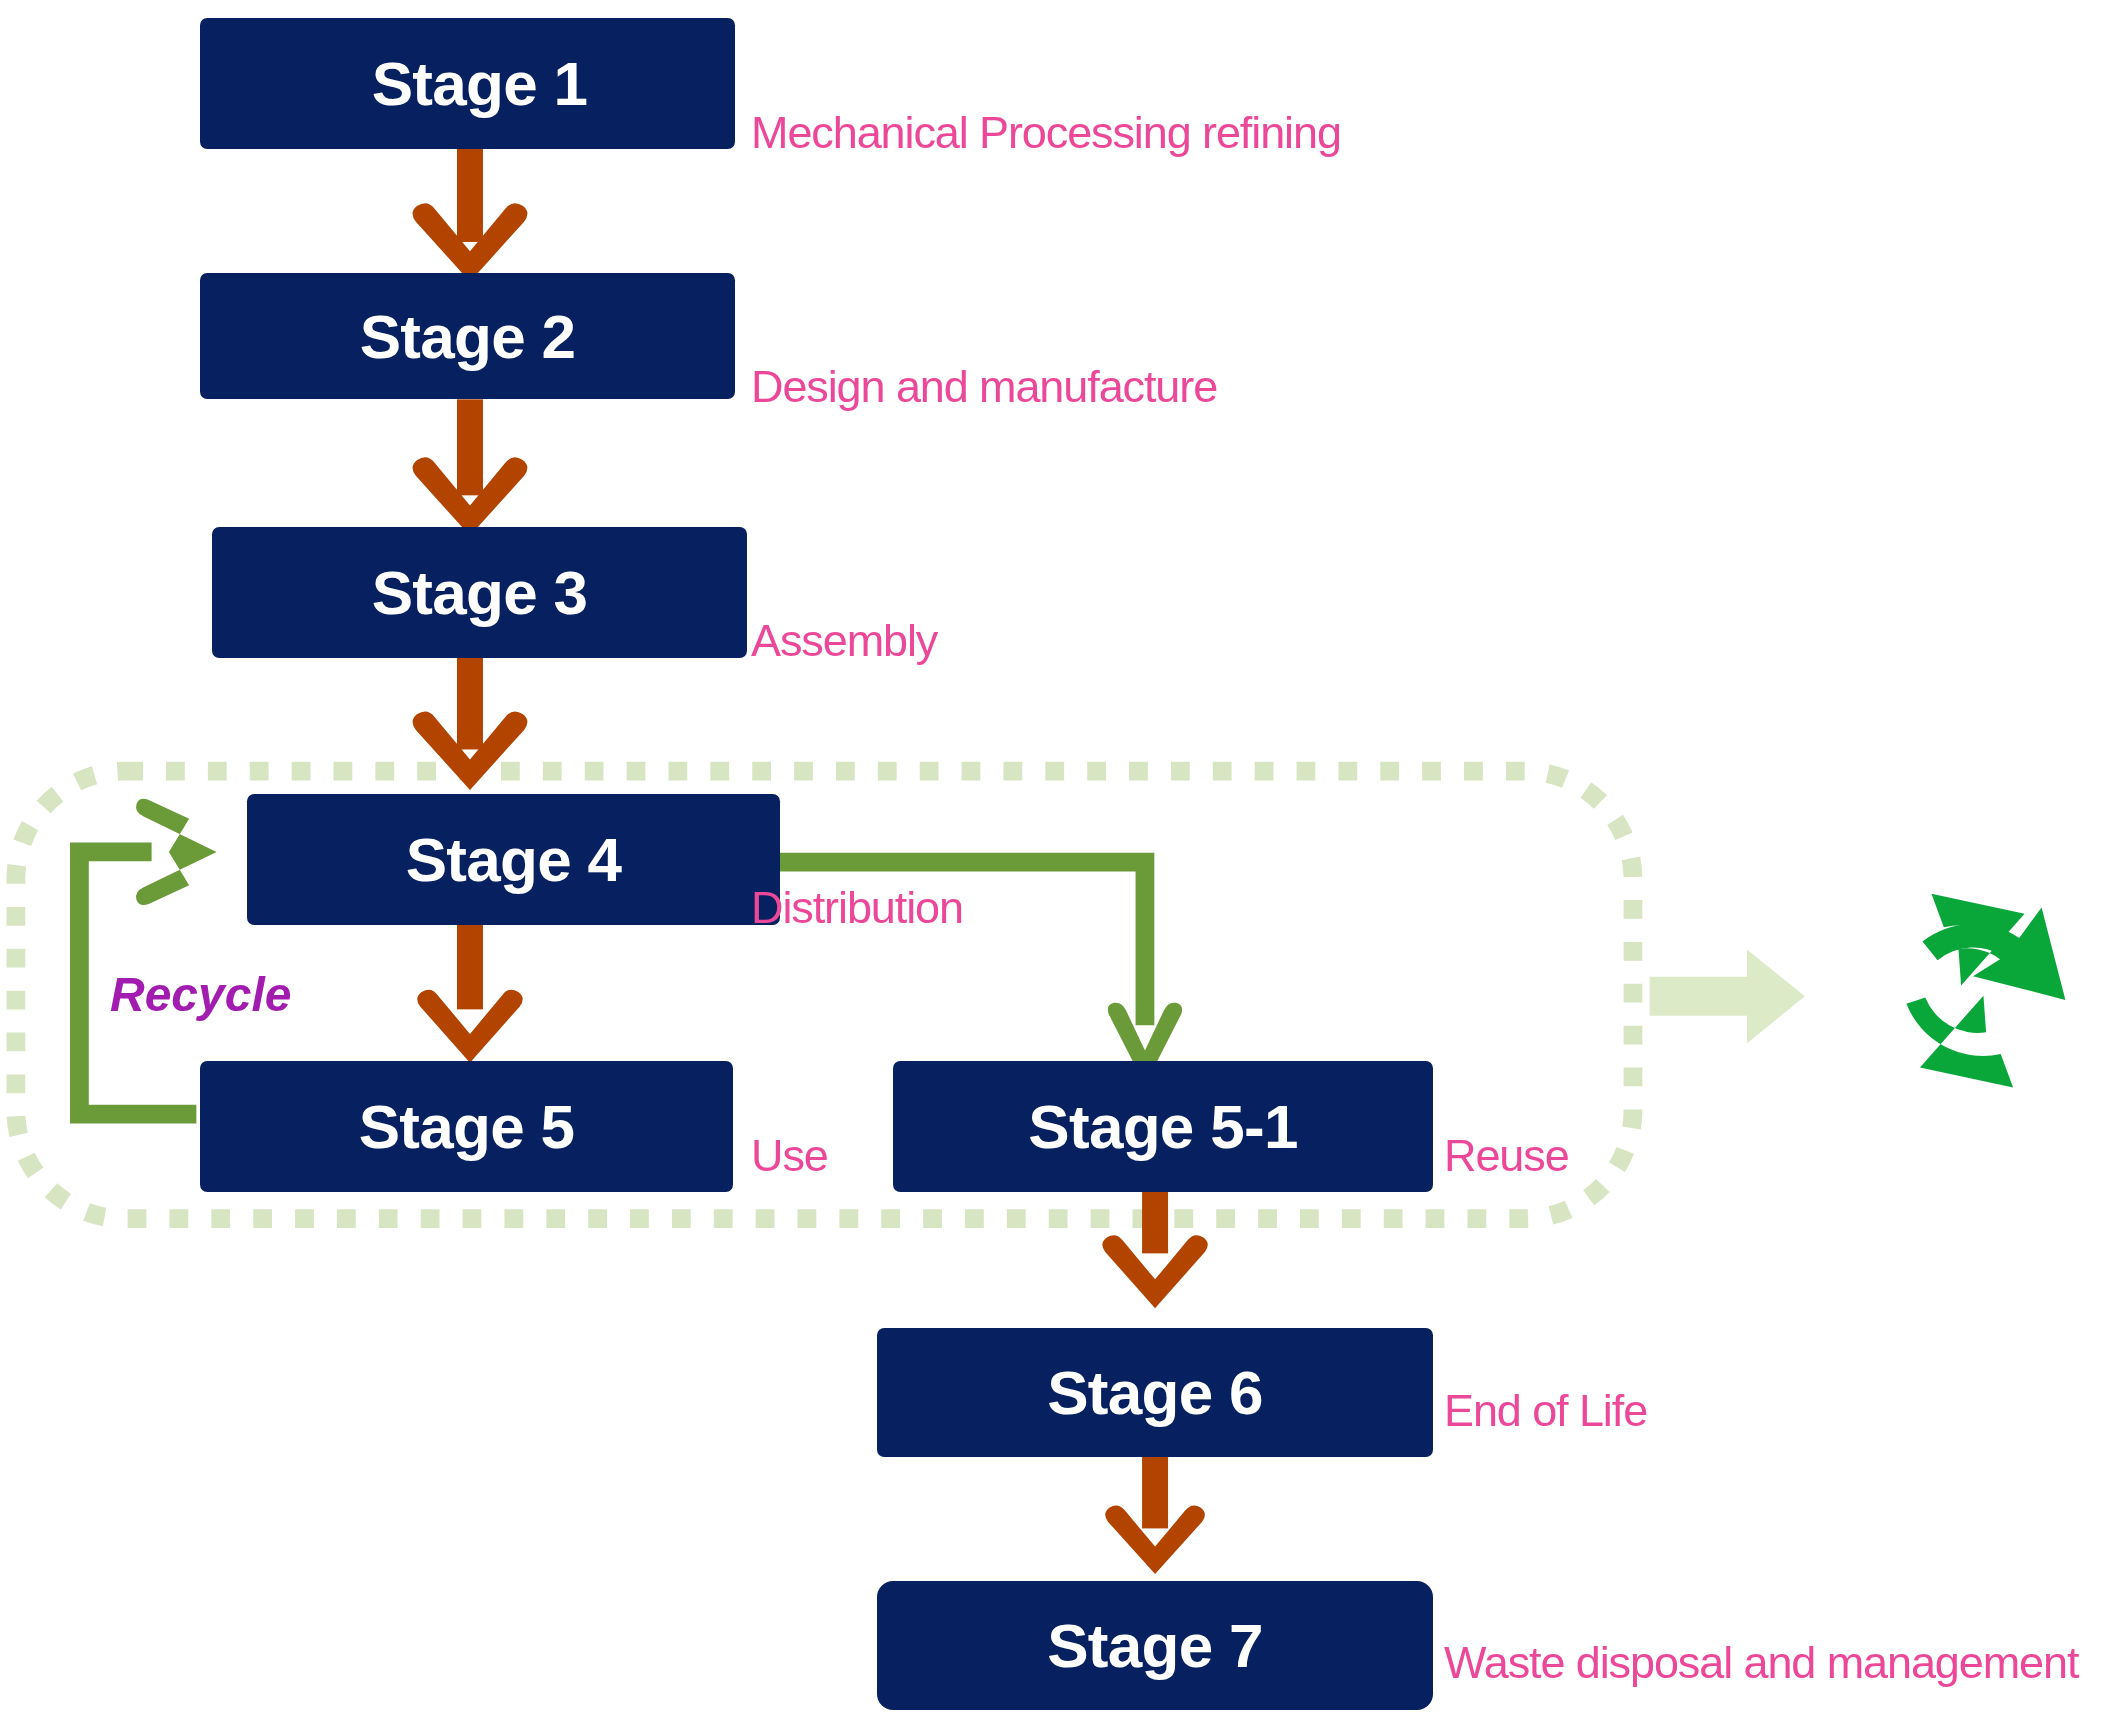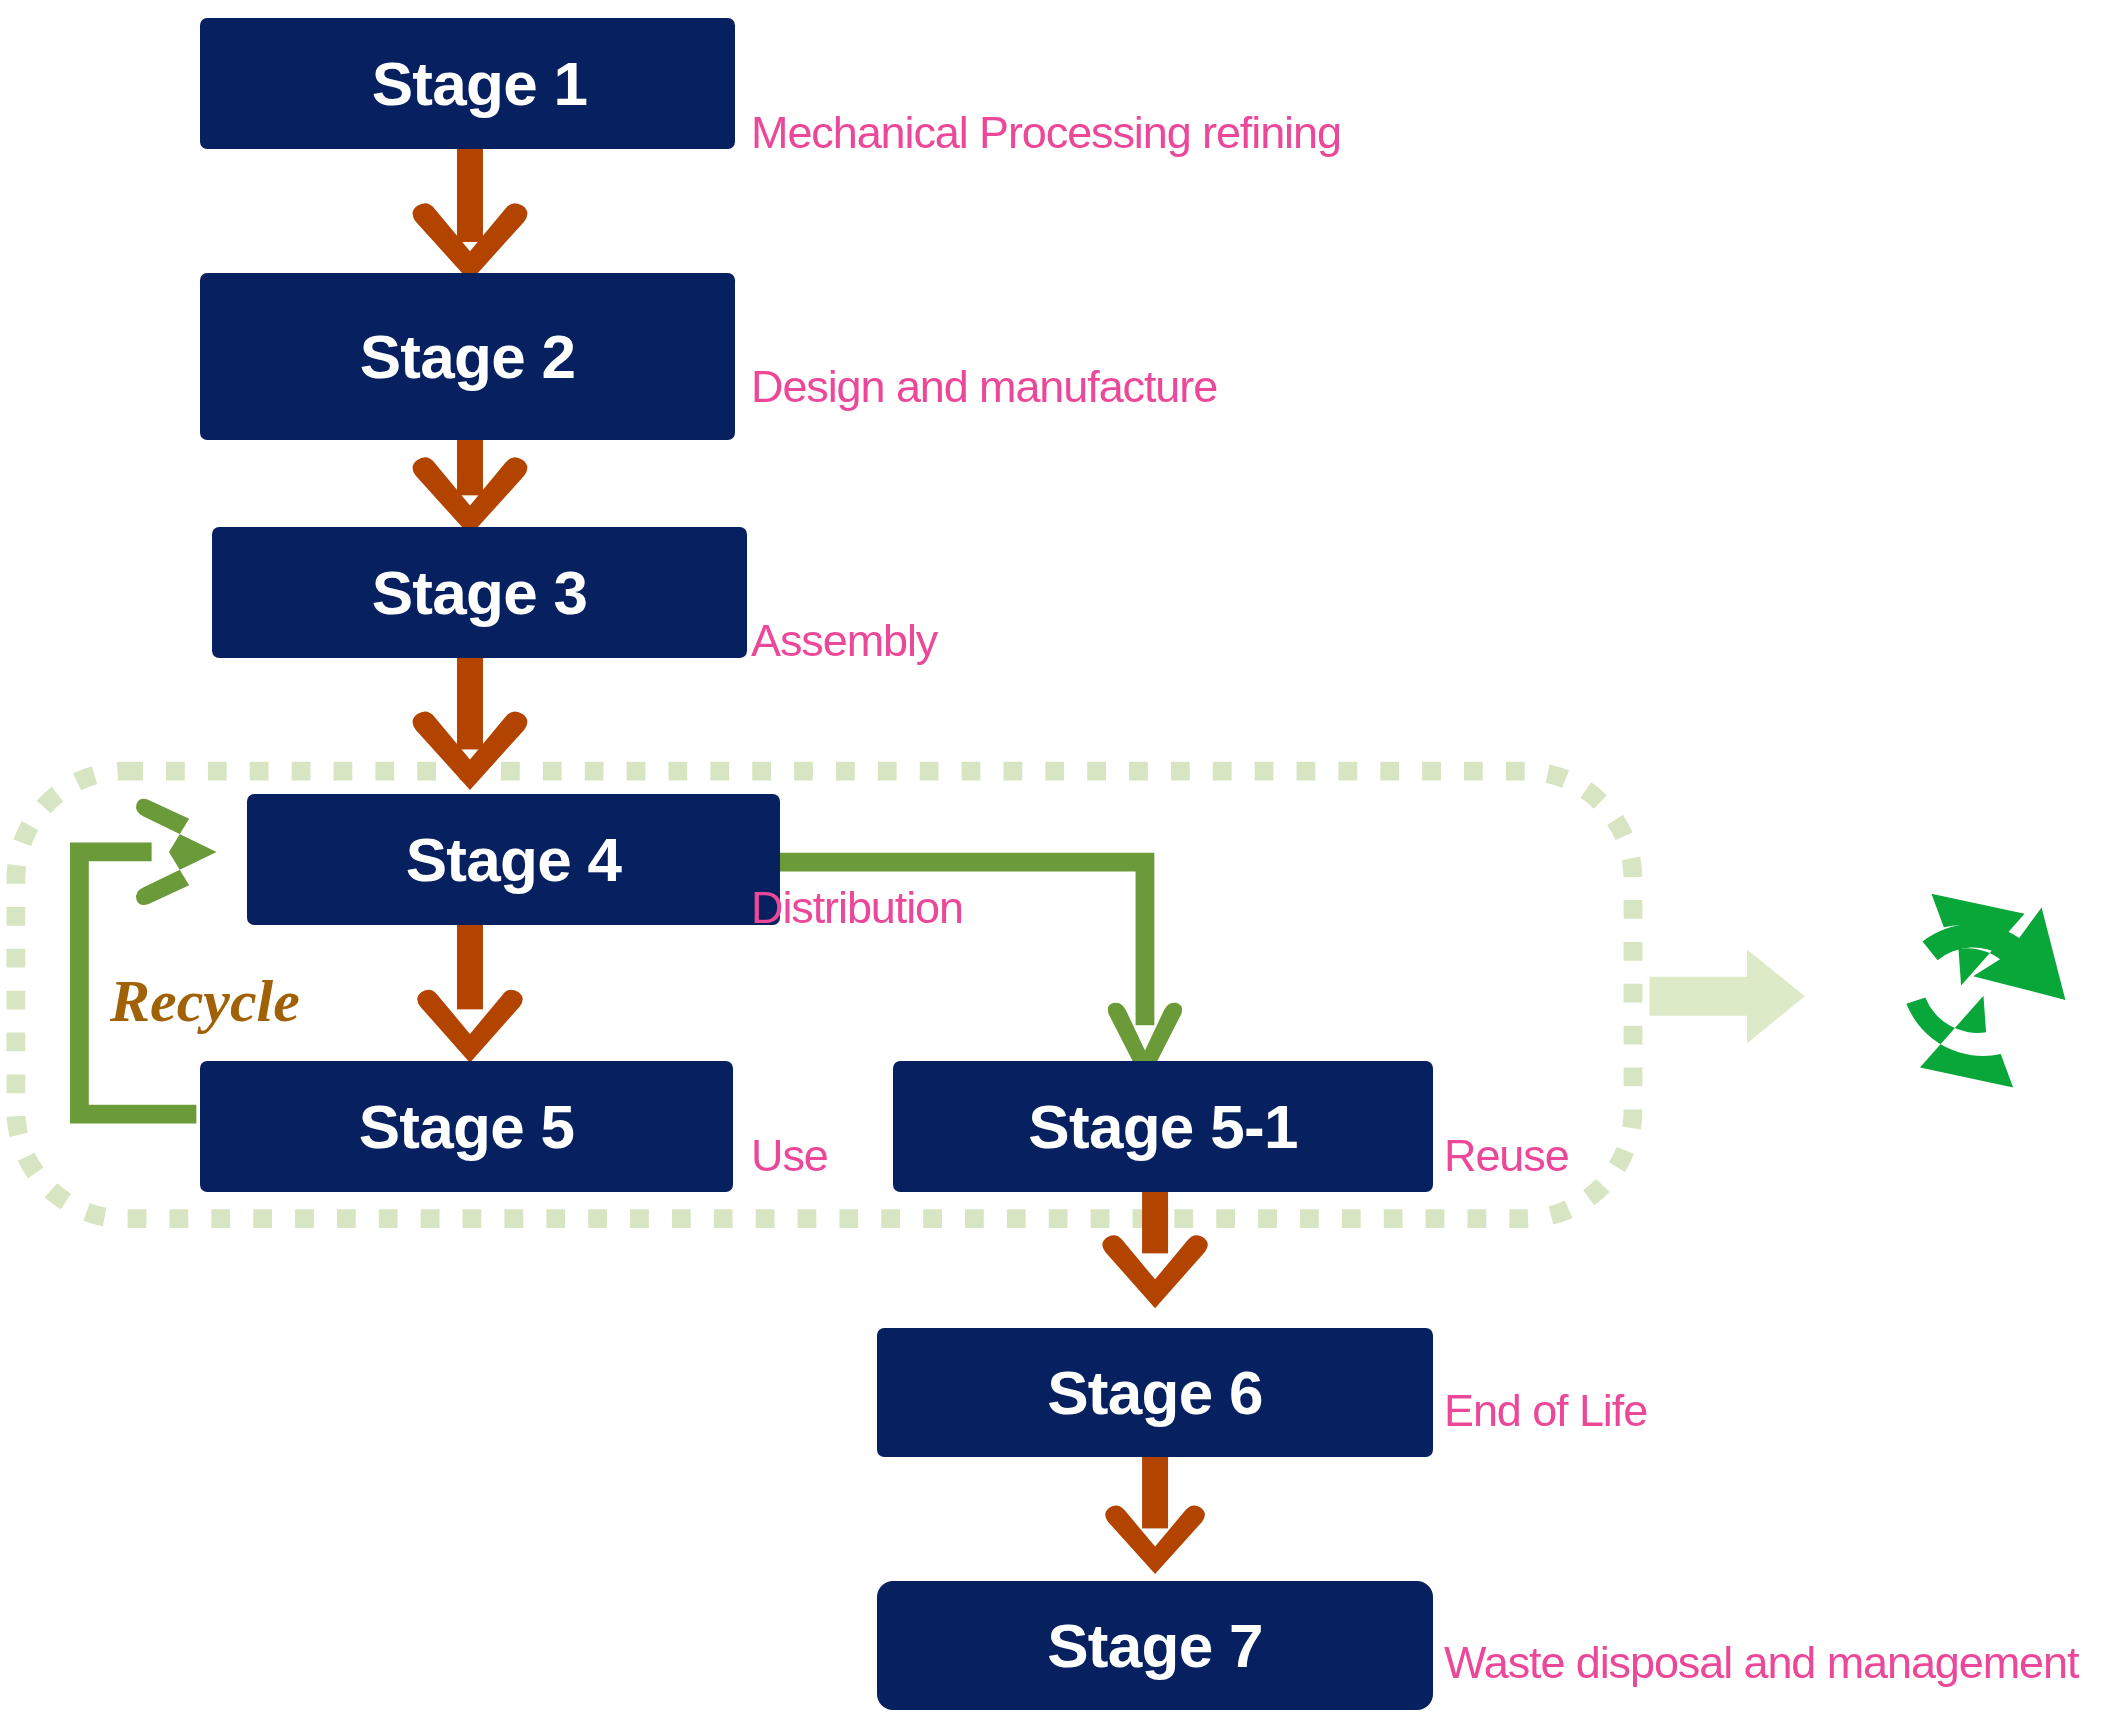--- a/index.html
+++ b/index.html
@@ -27,27 +27,26 @@
     color:#ec4899;
     font-size:45px;
     font-weight:400;
     white-space:nowrap;
     letter-spacing:-1.1px;
     z-index:7;
   }
 
   .recycle-word{
     position:absolute;
-    color:#a16207;
-    font-size:60px;
+    color:#a21caf;
+    font-size:48px;
     font-style:italic;
     font-weight:600;
     white-space:nowrap;
     z-index:7;
-    font-family:Liberation Serif, serif;
   }
 
   svg.layer{position:absolute;left:0;top:0;width:2108px;height:1735px;overflow:visible;}
   svg.under{z-index:2;}
   svg.over{z-index:4;}
 </style>
 </head>
 <body>
 
 <div id="stage">
@@ -104,21 +103,21 @@
 
     <g>
       <path d="M 2663 1304 A 114 114 0 0 1 2797 1299 L 2828 1257 L 2861 1385 L 2733 1352 L 2776 1325 A 78 78 0 0 0 2684 1330 Z" fill="#09a63a"></path>
       <path d="M 2673 1300 A 114 114 0 0 0 2673 1448 L 2640 1485 L 2604 1358 L 2733 1389 L 2690 1416 A 78 78 0 0 1 2693 1319 Z" fill="#09a63a" transform="rotate(118 2732 1372)"></path>
       <path d="M 2673 1300 A 114 114 0 0 0 2673 1448 L 2640 1485 L 2604 1358 L 2733 1389 L 2690 1416 A 78 78 0 0 1 2693 1319 Z" fill="#09a63a" transform="rotate(-62 2732 1372)"></path>
     </g>
   </svg>
 
   <div class="node" style="left:200px;top:18px;width:535px;height:131px;padding-left:24px;">Stage 1</div>
 
-  <div class="node" style="left:200px;top:273px;width:535px;height:167px;">Stage 2</div>
+  <div class="node" style="left:200px;top:273px;width:535px;height:126px;">Stage 2</div>
 
   <div class="node" style="left:212px;top:527px;width:535px;height:131px;">Stage 3</div>
 
   <div class="node" style="left:200px;top:794px;width:533px;height:131px;margin-left:47px;">Stage 4</div>
 
   <div class="node" style="left:200px;top:1061px;width:533px;height:131px;">Stage 5</div>
 
   <div class="node" style="left:893px;top:1061px;width:540px;height:131px;">Stage 5-1</div>
 
   <div class="node" style="left:877px;top:1328px;width:556px;height:129px;">Stage 6</div>

